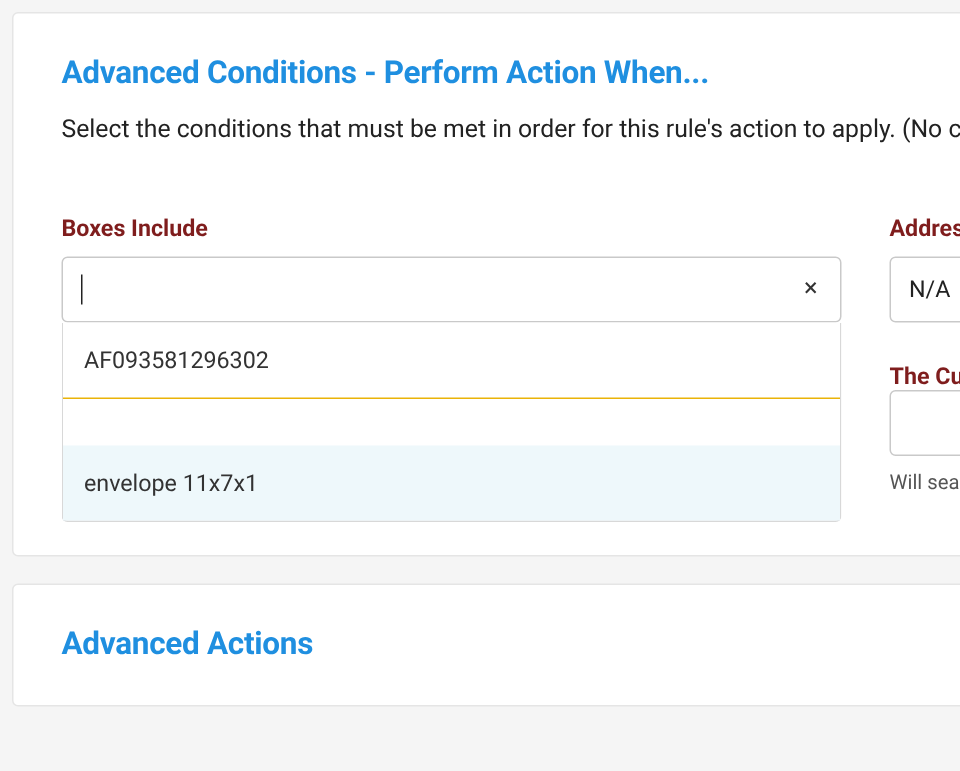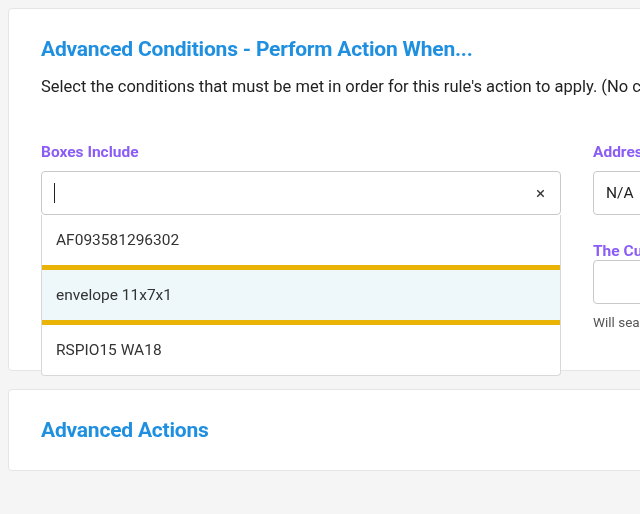--- a/index.html
+++ b/index.html
@@ -38,21 +38,21 @@
     gap: 32px;
     align-items: flex-start;
   }
   .field-group {
     display: flex;
     flex-direction: column;
   }
   .field-label {
     font-size: 15.5px;
     font-weight: 700;
-    color: #8b5cf6;
+    color: #7f1d1d;
     margin-bottom: 10px;
   }
   .combo-input-wrap {
     position: relative;
     width: 520px;
   }
   .combo-input {
     width: 100%;
     height: 44px;
     border: 1px solid #c9c9c9;
@@ -80,25 +80,25 @@
     background: #fff;
     border: 1px solid #d8d8d8;
     border-top: none;
     border-radius: 0 0 4px 4px;
     z-index: 10;
   }
   .dropdown-item {
     padding: 16px 14px;
     font-size: 15.5px;
     color: #333;
-    border-bottom: 5px solid #eab308;
+    border-bottom: 1px solid #eab308;
     cursor: pointer;
   }
   .dropdown-item:last-child { border-bottom: none; }
-  .dropdown-item.hovered { background: #eef8fb; }
+  .dropdown-item.hovered { background: #eef8fb; margin-top: 31px; }
   .right-col {
     width: 220px;
   }
   .select-box {
     width: 100%;
     height: 44px;
     border: 1px solid #c9c9c9;
     border-radius: 4px;
     padding: 0 12px;
     font-size: 15.5px;
@@ -149,21 +149,20 @@
 
     <div class="field-group">
       <label class="field-label">Boxes Include</label>
       <div class="combo-input-wrap">
         <input class="combo-input" type="text" value="" style="">
         <span class="input-caret"></span>
         <span class="combo-clear">×</span>
         <div class="dropdown">
           <div class="dropdown-item">AF093581296302</div>
           <div class="dropdown-item hovered">envelope 11x7x1</div>
-          <div class="dropdown-item">RSPIO15 WA18</div>
         </div>
       </div>
     </div>
 
     <div class="field-group right-col">
       <label class="field-label">Address Type</label>
       <div class="select-box">
         <span>N/A</span>
       </div>
 

